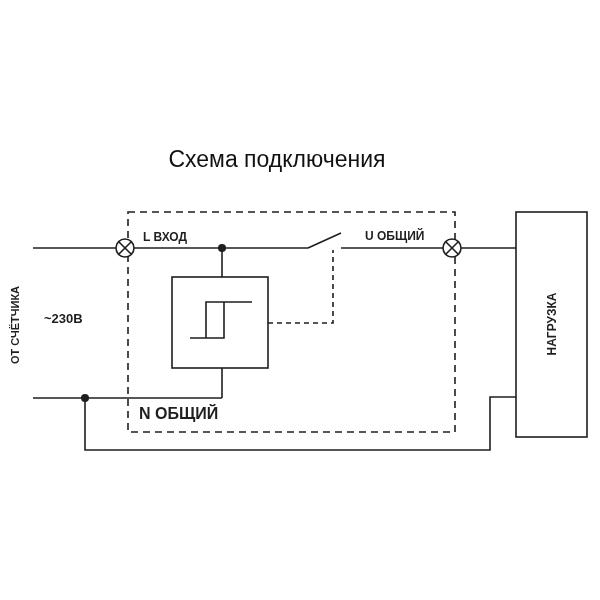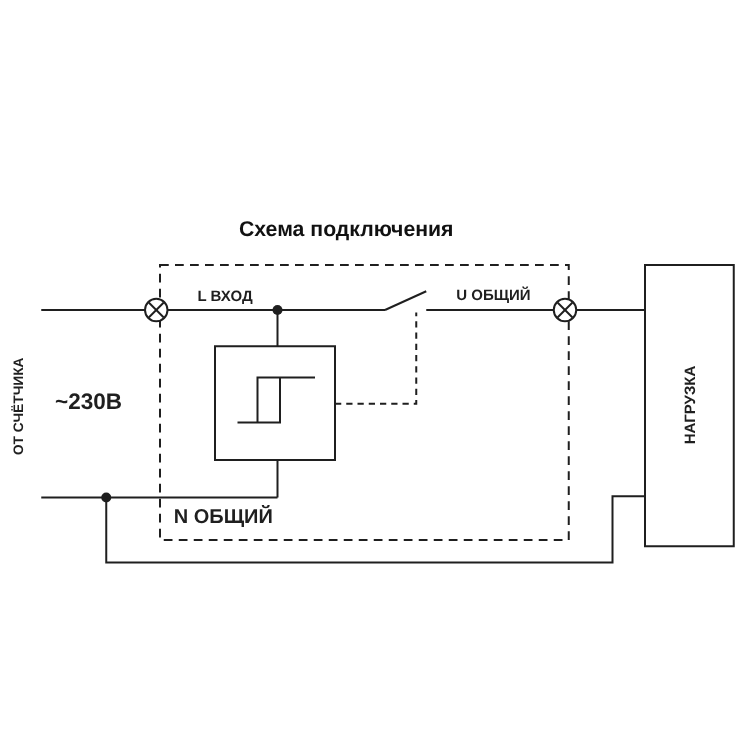--- a/index.html
+++ b/index.html
@@ -13,51 +13,49 @@
     height: 600px;
     background: #ffffff;
     font-family: "Liberation Sans", sans-serif;
     overflow: hidden;
   }
   .title {
     position: absolute;
     left: 277px;
     top: 146px;
     transform: translateX(-50%);
-    font-size: 17px;
-    font-weight: bold;
+    font-size: 23px;
+    font-weight: normal;
     color: #111;
     white-space: nowrap;
-    margin-top: 28px;
   }
   .lbl {
     position: absolute;
     font-weight: bold;
     color: #1f1f1f;
     white-space: nowrap;
   }
   .lbl-from-meter {
     width: 84px;
     height: 14px;
     left: -26px;
     top: 318px;
     font-size: 11px;
     text-align: center;
     transform: rotate(-90deg);
   }
   .lbl-voltage {
     left: 44px;
     top: 311px;
-    font-size: 18px;
+    font-size: 13px;
   }
   .lbl-l-input {
     left: 143px;
     top: 230px;
     font-size: 12px;
-    margin-left: 15px;
   }
   .lbl-u-output {
     left: 365px;
     top: 229px;
     font-size: 12px;
   }
   .lbl-n-common {
     left: 139px;
     top: 405px;
     font-size: 16px;

